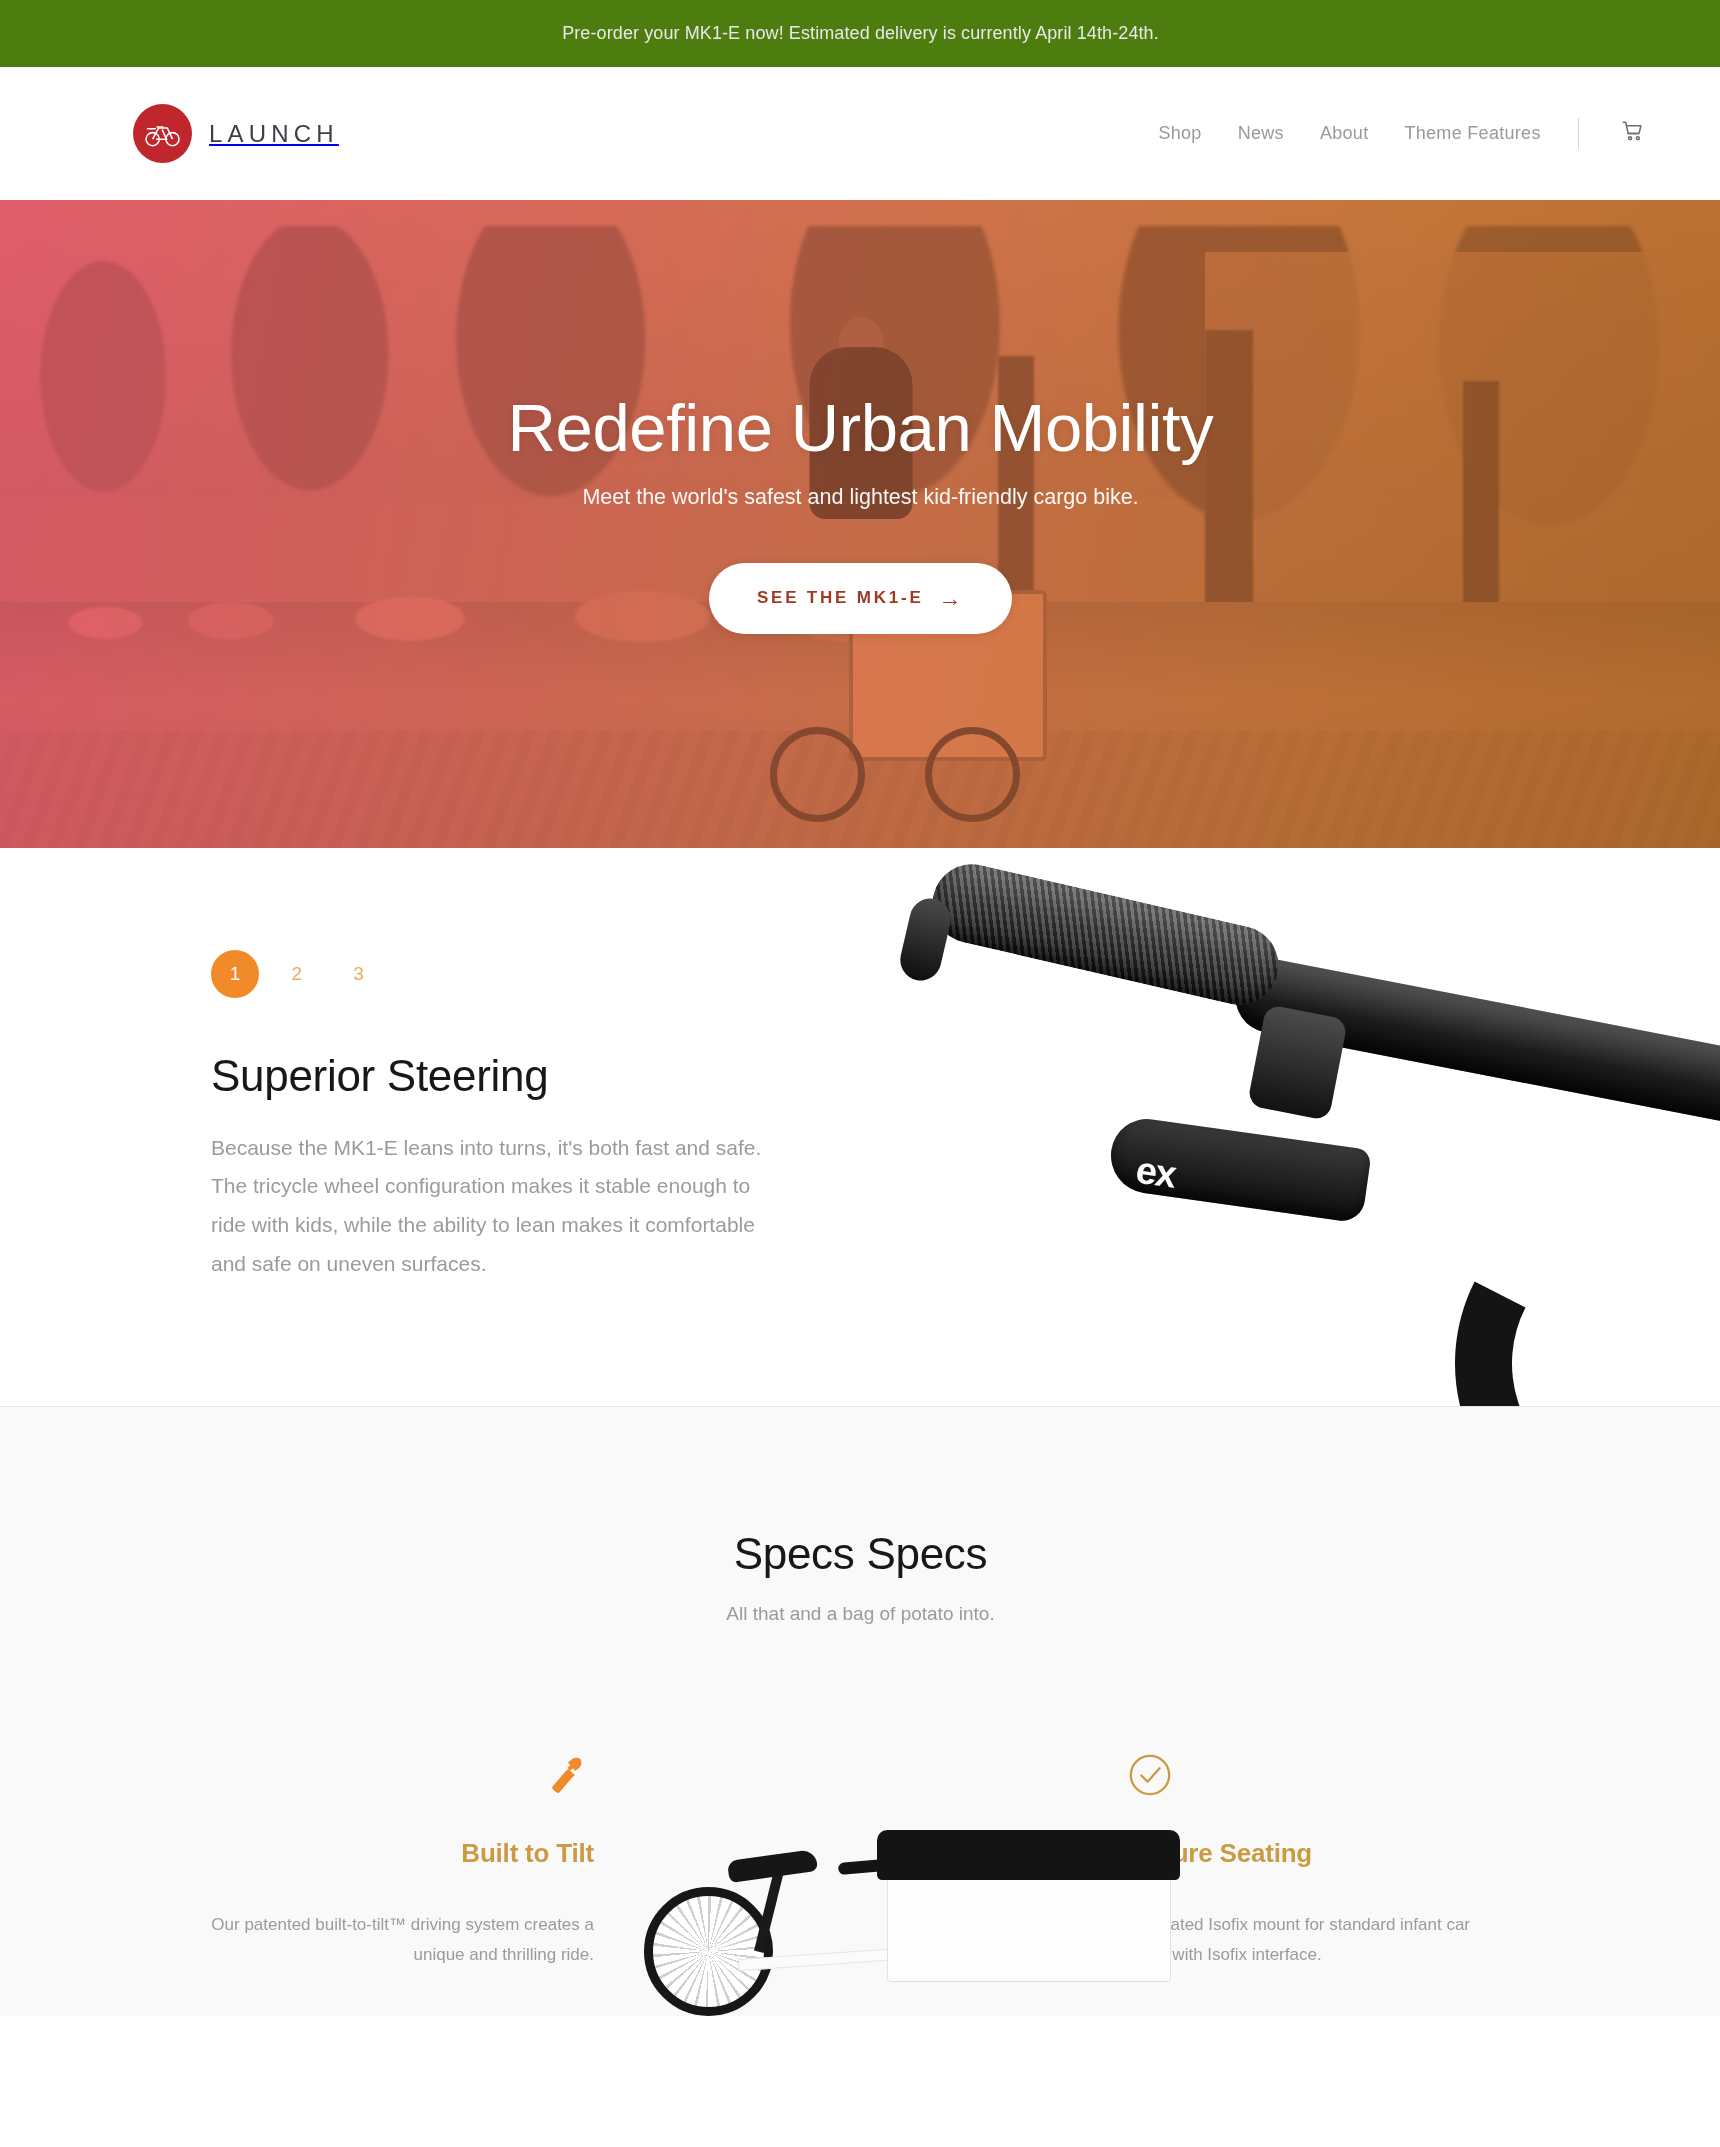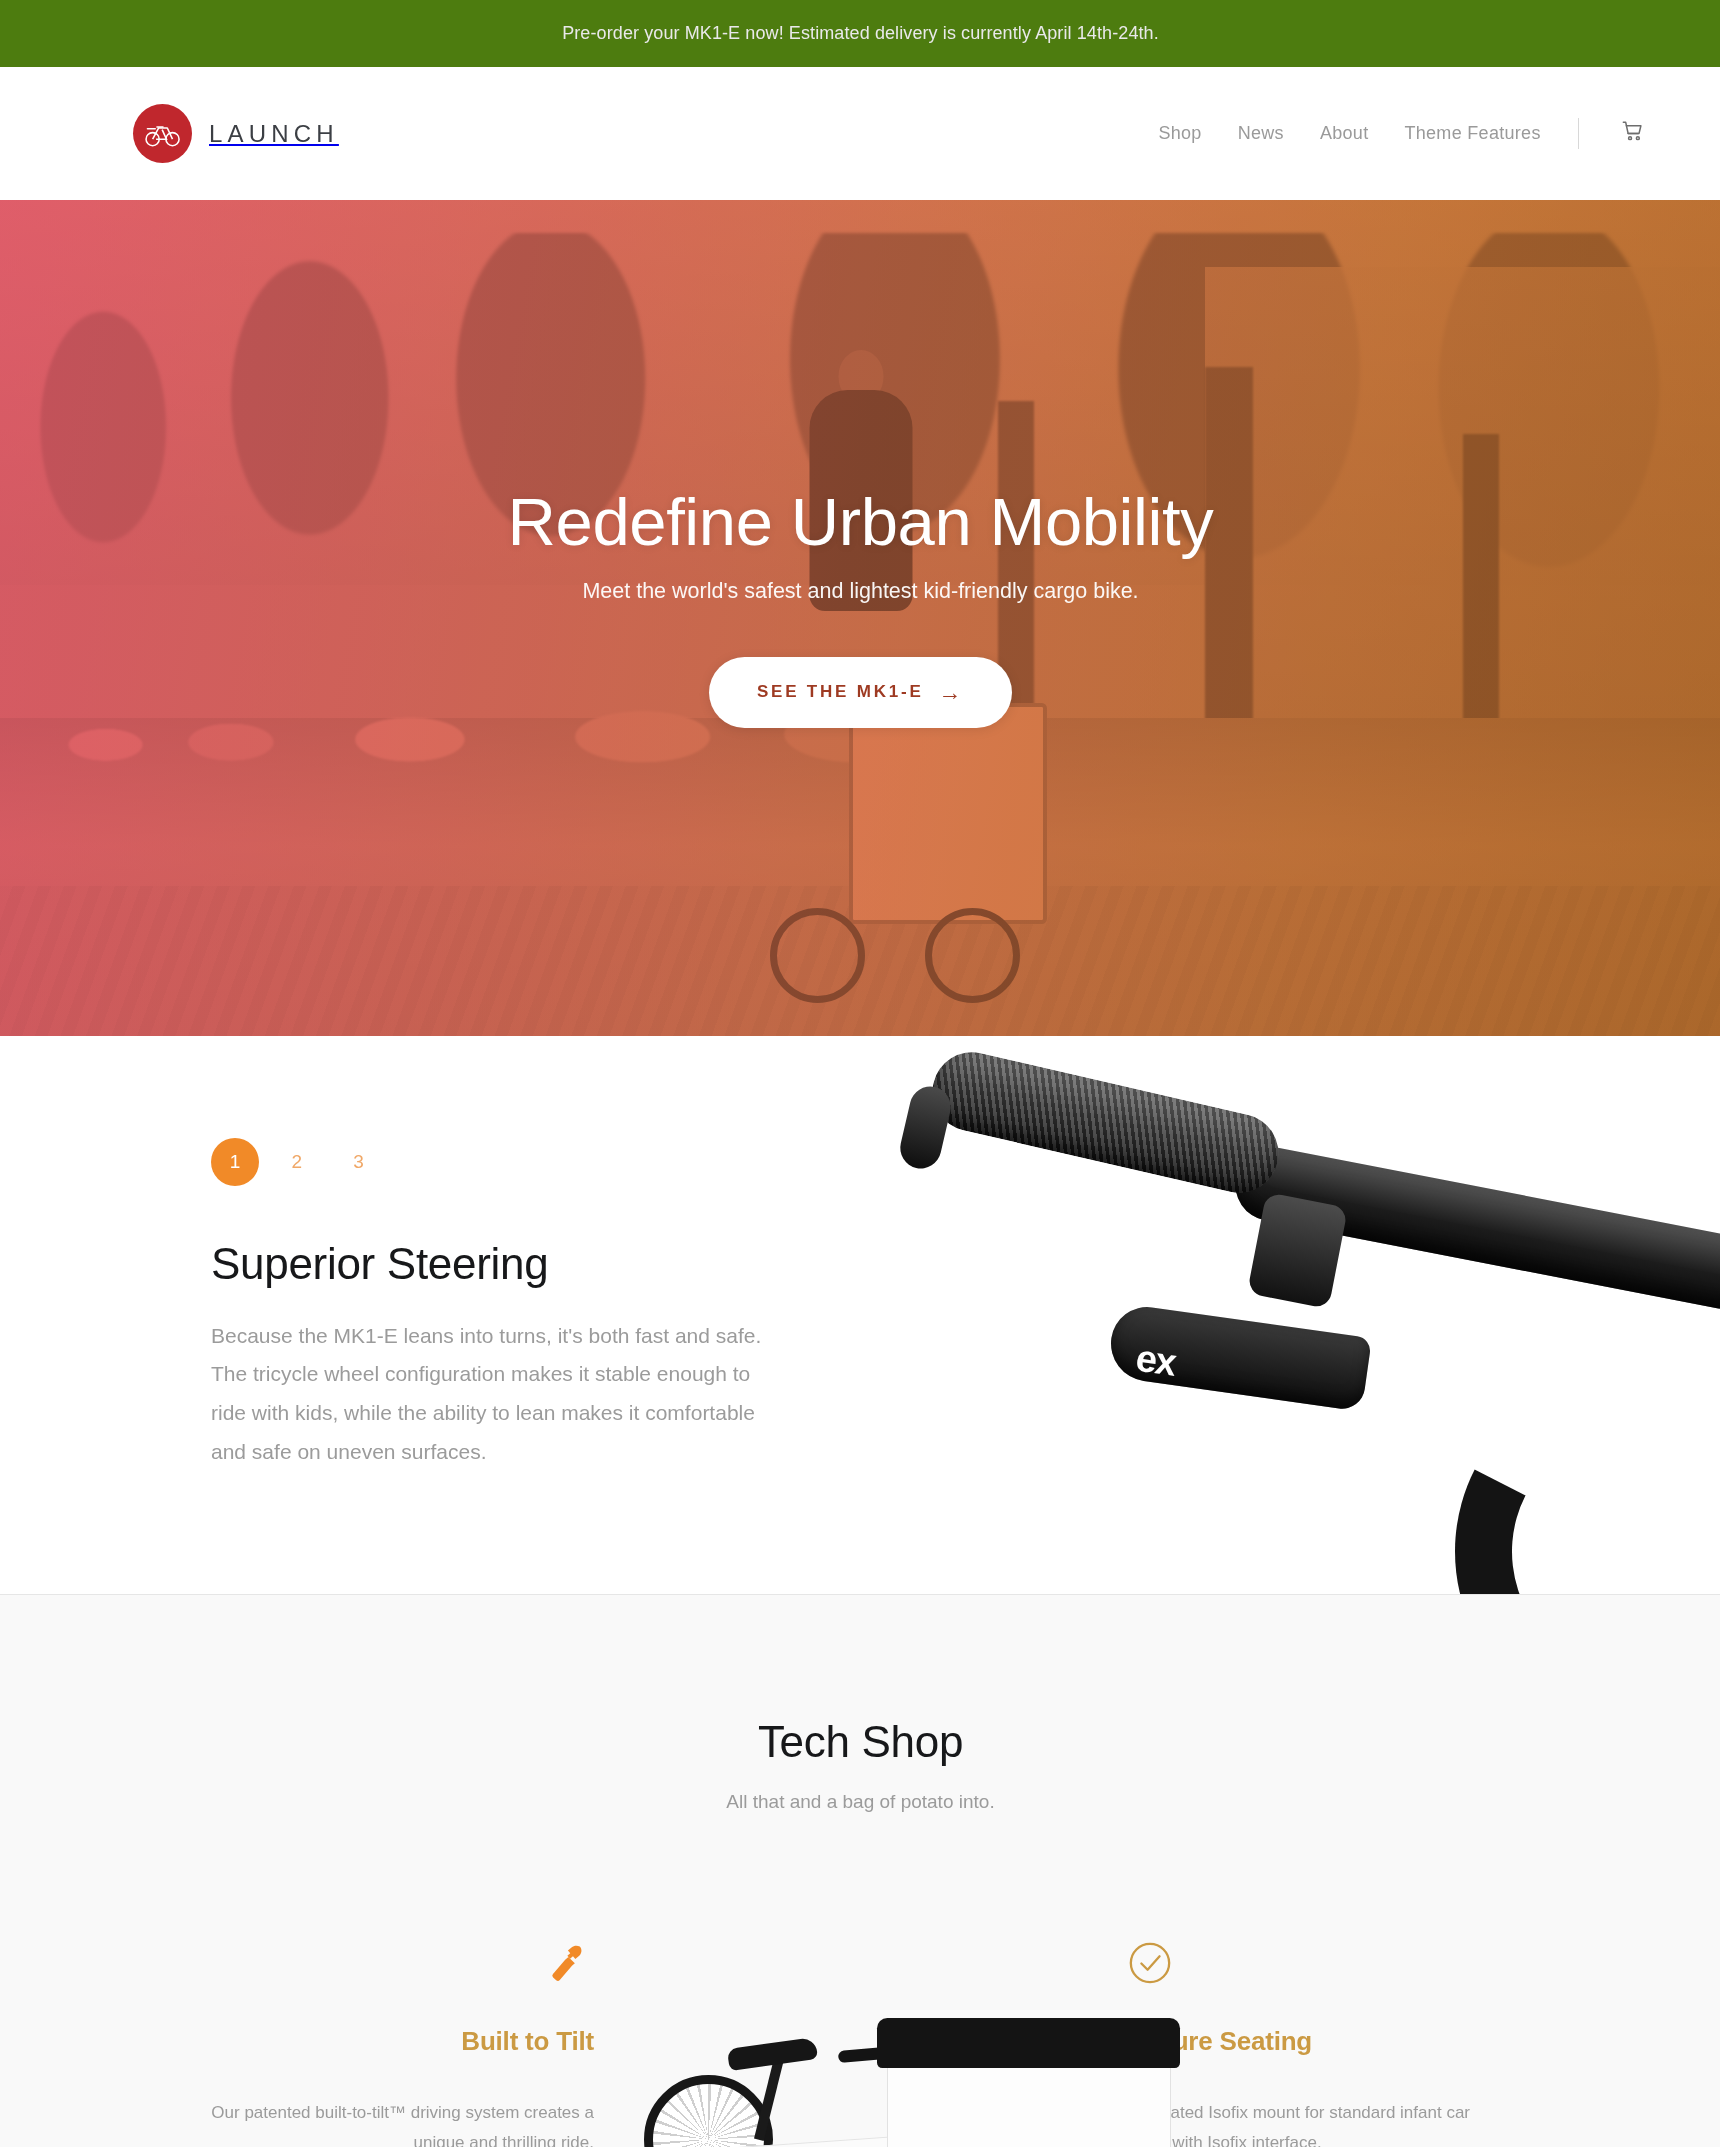--- a/index.html
+++ b/index.html
@@ -60,21 +60,21 @@
     white-space:nowrap;
   }
   .nav-divider {
     width:0.9px; height:31px; background:#d8d8d8; margin:0 22.4px 0 19px;
   }
   .cart-btn { display:flex; align-items:center; }
 
   
   .hero {
     position:relative;
-    height:836px;
+    height:648px;
     overflow:hidden;
     background:#d9684f;
   }
   .hero-photo {
     position:absolute; inset:0;
     background:#b9b9b9;
   }
   
   .hero-photo .sky {
     position:absolute; left:0; top:0; right:0; height:46%;
@@ -465,21 +465,21 @@
       <button class="tab active">1</button>
       <button class="tab">2</button>
       <button class="tab">3</button>
     </div>
     <h2 class="feature-title">Superior Steering</h2>
     <p class="feature-body">Because the MK1-E leans into turns, it's both fast and safe. The tricycle wheel configuration makes it stable enough to ride with kids, while the ability to lean makes it comfortable and safe on uneven surfaces.</p>
   </div>
 </section>
 
 <section class="specs">
-  <h2 class="specs-title">Tech Shop</h2>
+  <h2 class="specs-title">Specs Specs</h2>
   <p class="specs-sub">All that and a bag of potato into.</p>
 
   <div class="specs-grid">
 
     <div class="spec-col right-align">
       <div class="spec-icon">
         <svg width="50" height="50" viewBox="0 0 64 64" fill="#f18a28">
           <path d="M45.8 8.4c-3.4-1.9-7.6-1.4-10.6 1.1l-4.6 3.9 3 3.5-3.7 3.2 3.4 4 3.8-3.2 3 3.5 4.6-3.9c3.3-2.8 4.2-7.4 2.1-10.9a8.6 8.6 0 0 0-1-1.2z"></path>
           <path d="M31.2 21.9l-4.1 3.5-15.6 18.2a3.3 3.3 0 0 0 .2 4.5l3.9 3.4a3.3 3.3 0 0 0 4.6-.3l15.6-18.2 3.7-3.2-8.3-7.9z"></path>
         </svg>

